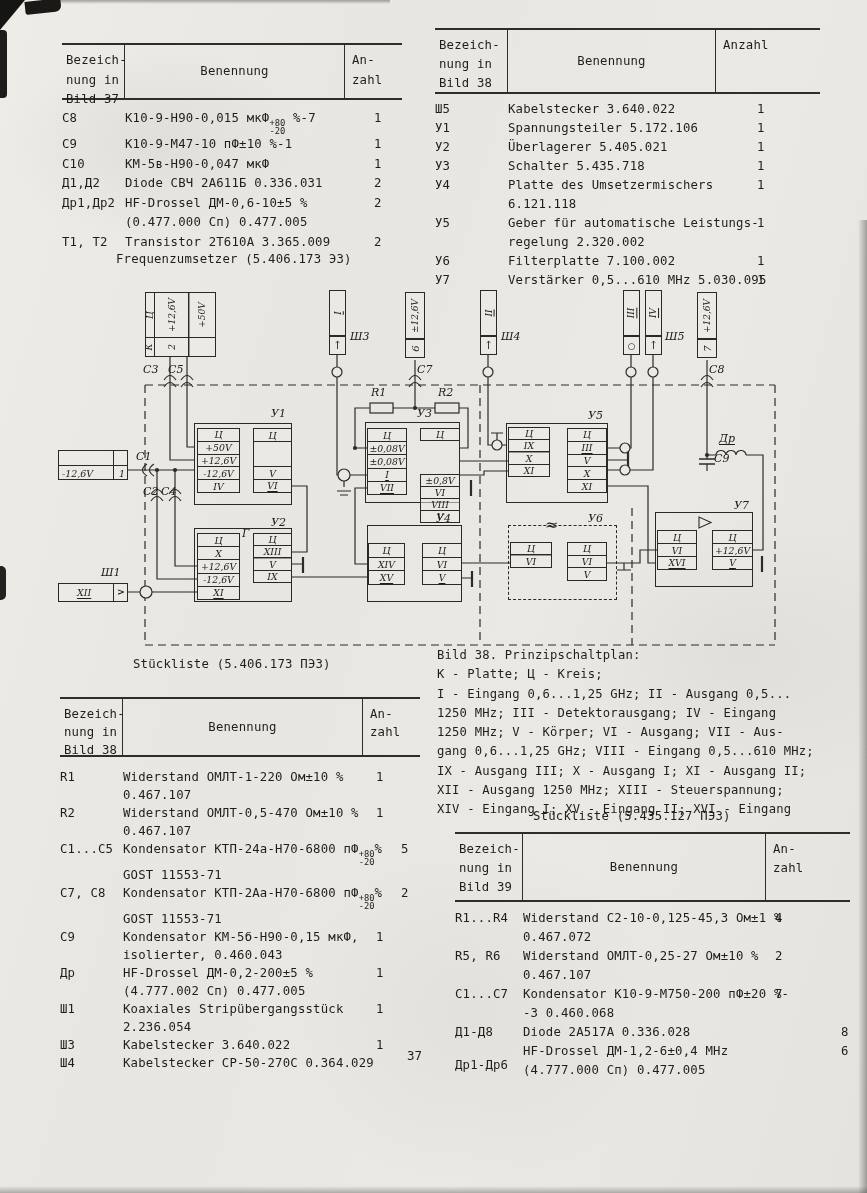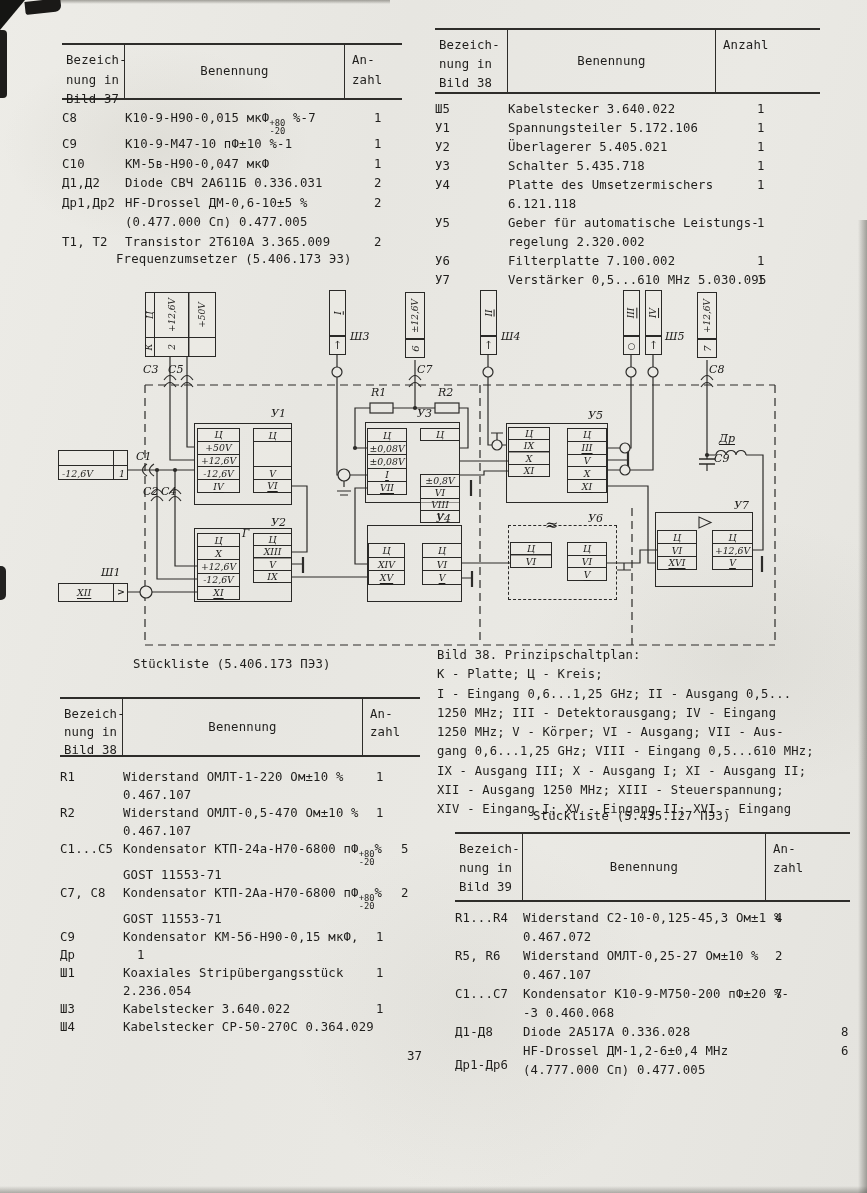--- a/index.html
+++ b/index.html
@@ -252,25 +252,30 @@
                 <span>-20</span>
               </span>%</div>
             <div>GOST 11553-71</div>
           </div>
           <div class="qty" style="width: 58px; padding-left: 39px;">2</div>
         </div>
         <div class="r">
           <div class="ref" style="width: 63px;">C9</div>
           <div class="ben" style="width: 239px;">
             <div>Kondensator КМ-5б-Н90-0,15 мкФ,</div>
+            <div>isolierter, 0.460.043</div>
           </div>
           <div class="qty" style="width: 58px; padding-left: 14px;">1</div>
         </div>
         <div class="r">
           <div class="ref" style="width: 63px;">Др</div>
+          <div class="ben" style="width: 239px;">
+            <div>HF-Drossel ДМ-0,2-200±5 %</div>
+            <div>(4.777.002 Сп) 0.477.005</div>
+          </div>
           <div class="qty" style="width: 58px; padding-left: 14px;">1</div>
         </div>
         <div class="r">
           <div class="ref" style="width: 63px;">Ш1</div>
           <div class="ben" style="width: 239px;">
             <div>Koaxiales Stripübergangsstück</div>
             <div>2.236.054</div>
           </div>
           <div class="qty" style="width: 58px; padding-left: 14px;">1</div>
         </div>

